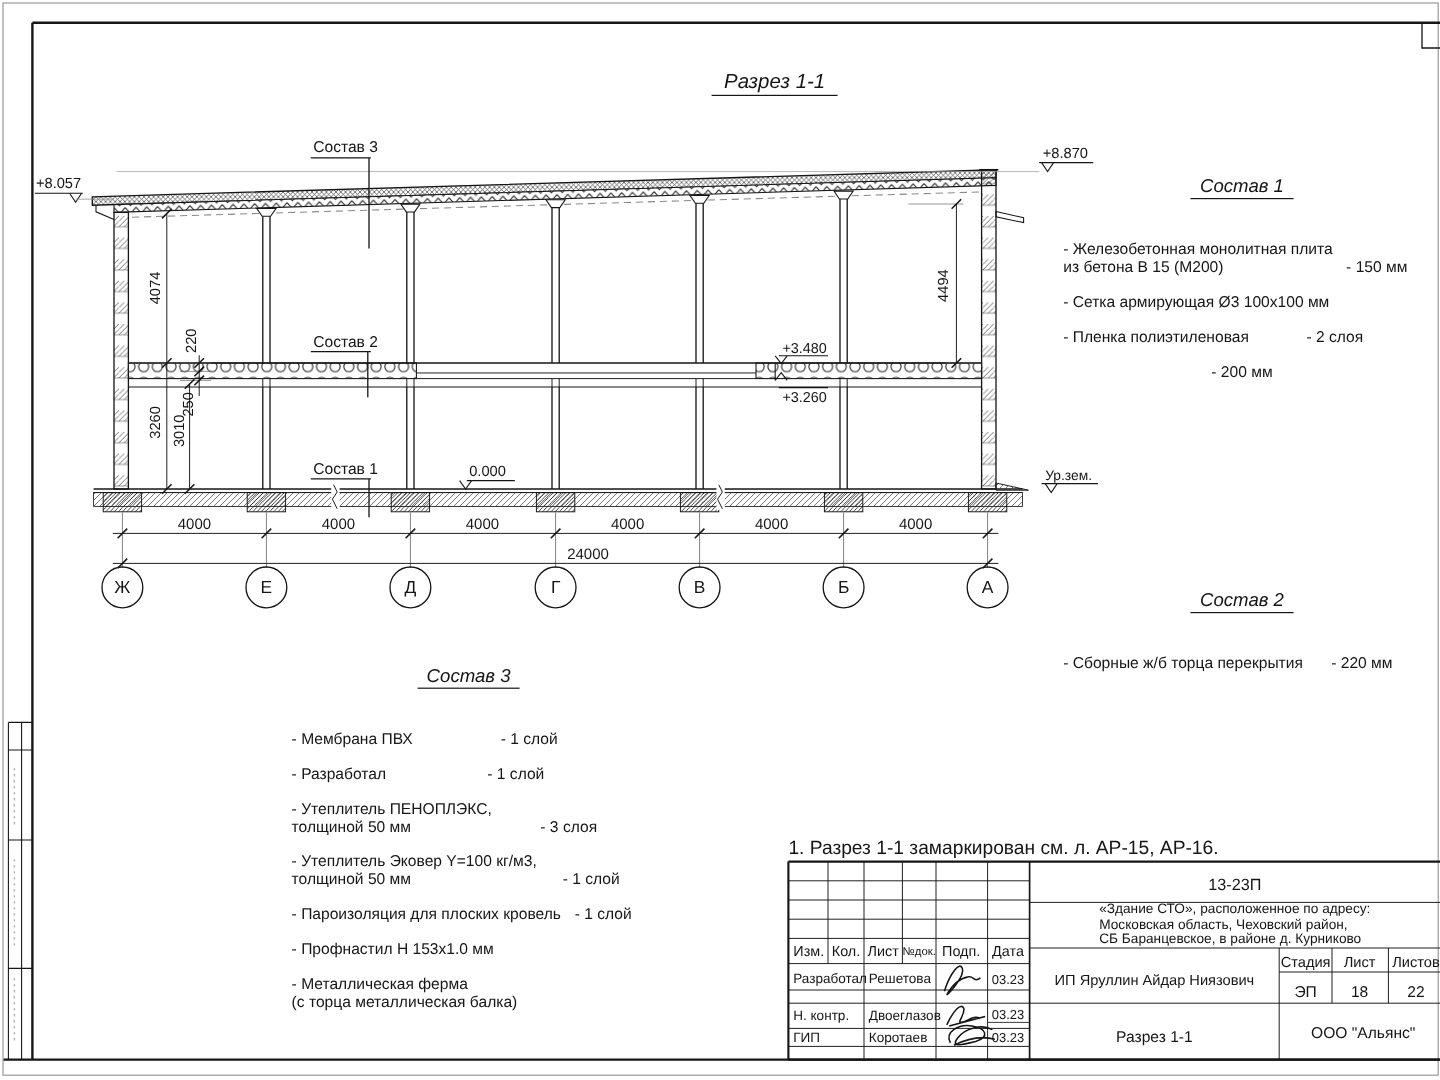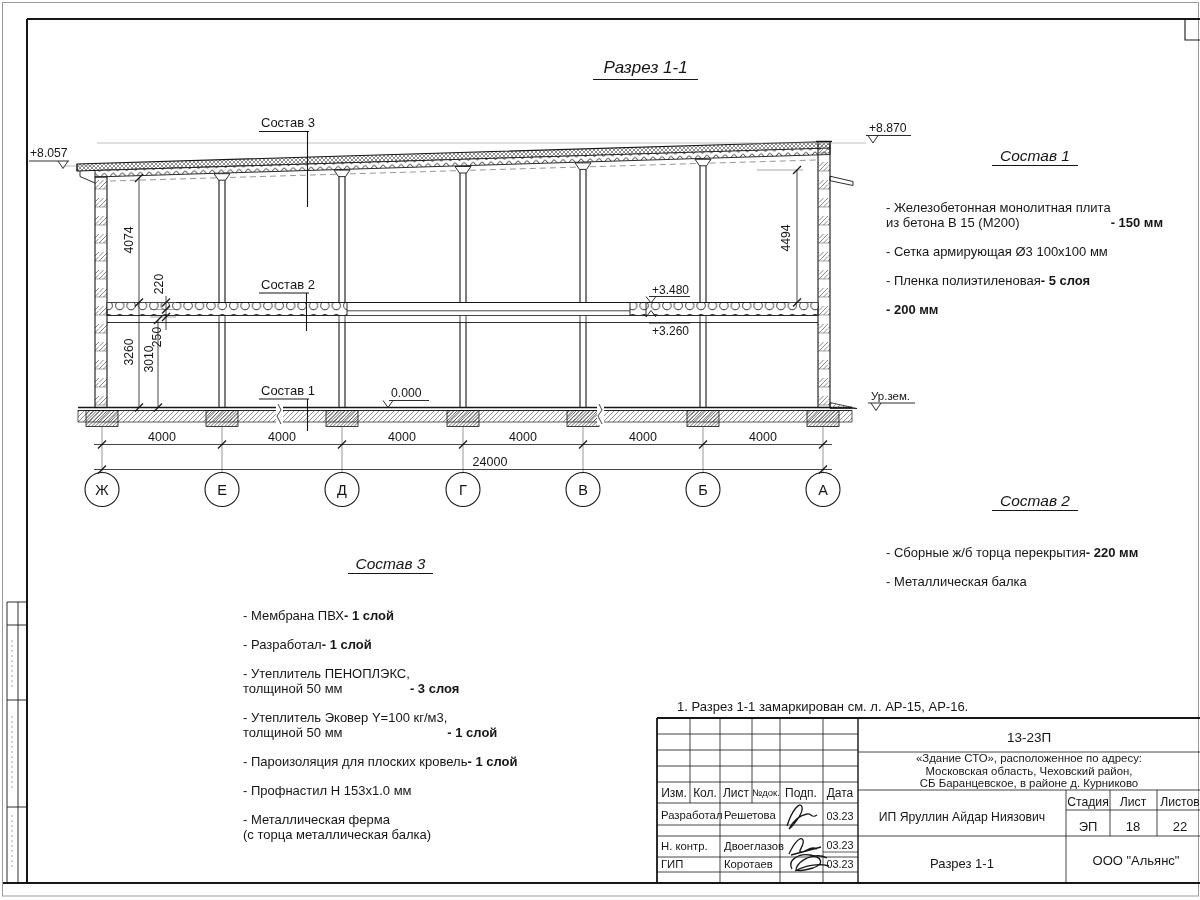--- a/index.html
+++ b/index.html
@@ -2,32 +2,32 @@
 <html><head>
 <meta charset="utf-8">
 <style>
   html,body{margin:0;padding:0;background:#fff;}
   .page{position:relative;width:1200px;height:900px;background:#fff;overflow:hidden;
         font-family:"Liberation Sans",sans-serif;color:#161616;}
   svg text{font-family:"Liberation Sans",sans-serif;fill:#161616;}
   .abs{position:absolute;}
   .drawing-title{left:563px;top:58px;width:165px;text-align:center;font-size:17px;font-style:italic;}
   .drawing-title span{border-bottom:1.2px solid #161616;padding:0 10px 2px;}
-  .note{left:657px;top:699px;font-size:13px;margin-left:20px;}
+  .note{left:657px;top:699px;font-size:16px;}
   .list{line-height:15px;font-size:13px;}
   .list .heading{font-style:italic;font-size:15.5px;border-bottom:1px solid #161616;
                  width:max-content;margin:0 auto 34px;padding:0 8px 2px;}
   .list .item{display:flex;align-items:flex-end;margin-bottom:14px;}
   .list .iname{white-space:pre-line;}
-  .list .ival{flex:1;text-align:left;white-space:nowrap;font-weight:bold;}
+  .list .ival{flex:1;text-align:center;white-space:nowrap;}
   .s1{left:886px;top:148px;width:298px;}
   .s2{left:886px;top:493px;width:298px;}
   .s3{left:243px;top:556px;width:295px;}
   .tb-desc{left:858px;top:752px;width:342px;height:38px;display:flex;align-items:center;justify-content:center;
-           text-align:center;white-space:pre-line;font-size:11.4px;line-height:12.6px;}
+           text-align:left;white-space:pre-line;font-size:11.4px;line-height:12.6px;}
 </style>
 </head>
 <body>
 
 <div class="page">
 
 <svg width="1200" height="900" viewBox="0 0 1200 900">
   <defs>
     <pattern id="patRoof" width="4" height="4" patternUnits="userSpaceOnUse">
       <path d="M0,0 L4,4 M4,0 L0,4" stroke="#444" stroke-width="0.6" fill="none"></path>
@@ -289,37 +289,33 @@
       <div class="iname">- Железобетонная  монолитная плита
   из бетона В 15 (М200)</div>
       <div class="ival">- 150 мм</div>
     </div>
     <div class="item">
       <div class="iname">- Сетка армирующая Ø3 100х100 мм</div>
       <div class="ival"></div>
     </div>
     <div class="item">
       <div class="iname">- Пленка полиэтиленовая</div>
-      <div class="ival">-  5 слоя</div>
+      <div class="ival">-  2 слоя</div>
     </div>
     <div class="item">
       <div class="ival">- 200 мм</div>
     </div>
   </div>
 
   
   <div class="abs list s2">
     <div class="heading">Состав 2</div>
     <div class="item">
       <div class="iname">- Сборные ж/б торца перекрытия</div>
       <div class="ival">- 220 мм</div>
-    </div>
-    <div class="item">
-      <div class="iname">- Металлическая  балка</div>
-      <div class="ival"></div>
     </div>
   </div>
 
   
   <div class="abs list s3">
     <div class="heading">Состав 3</div>
     <div class="item">
       <div class="iname">- Мембрана ПВХ</div>
       <div class="ival">- 1 слой</div>
     </div>

